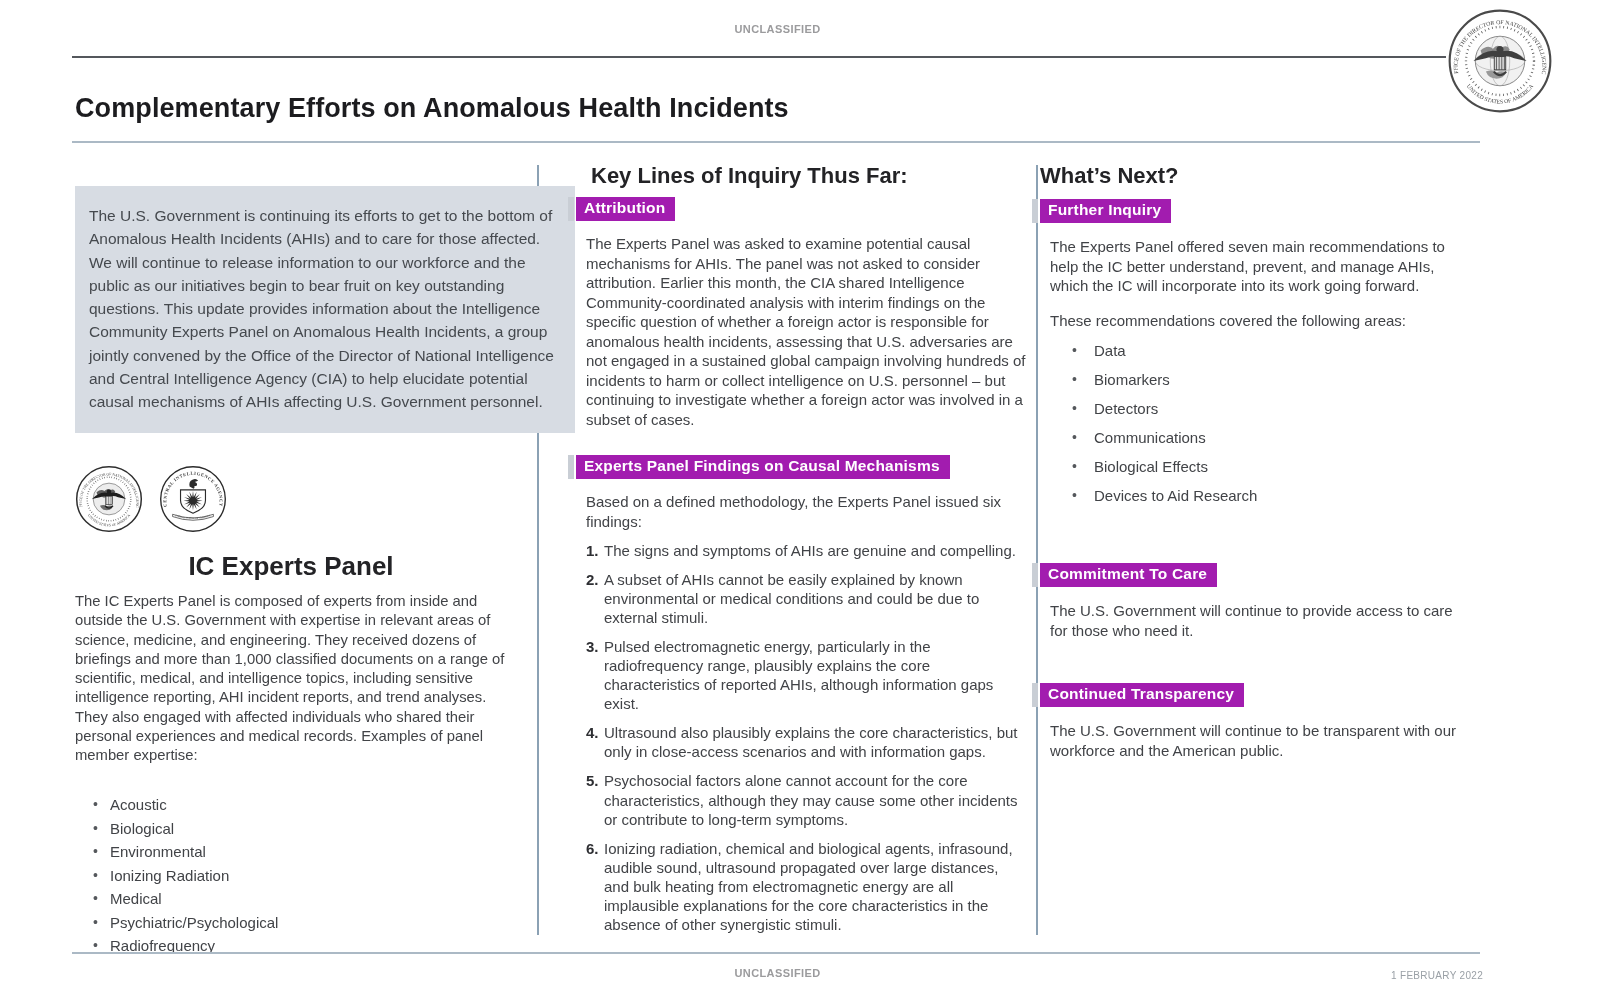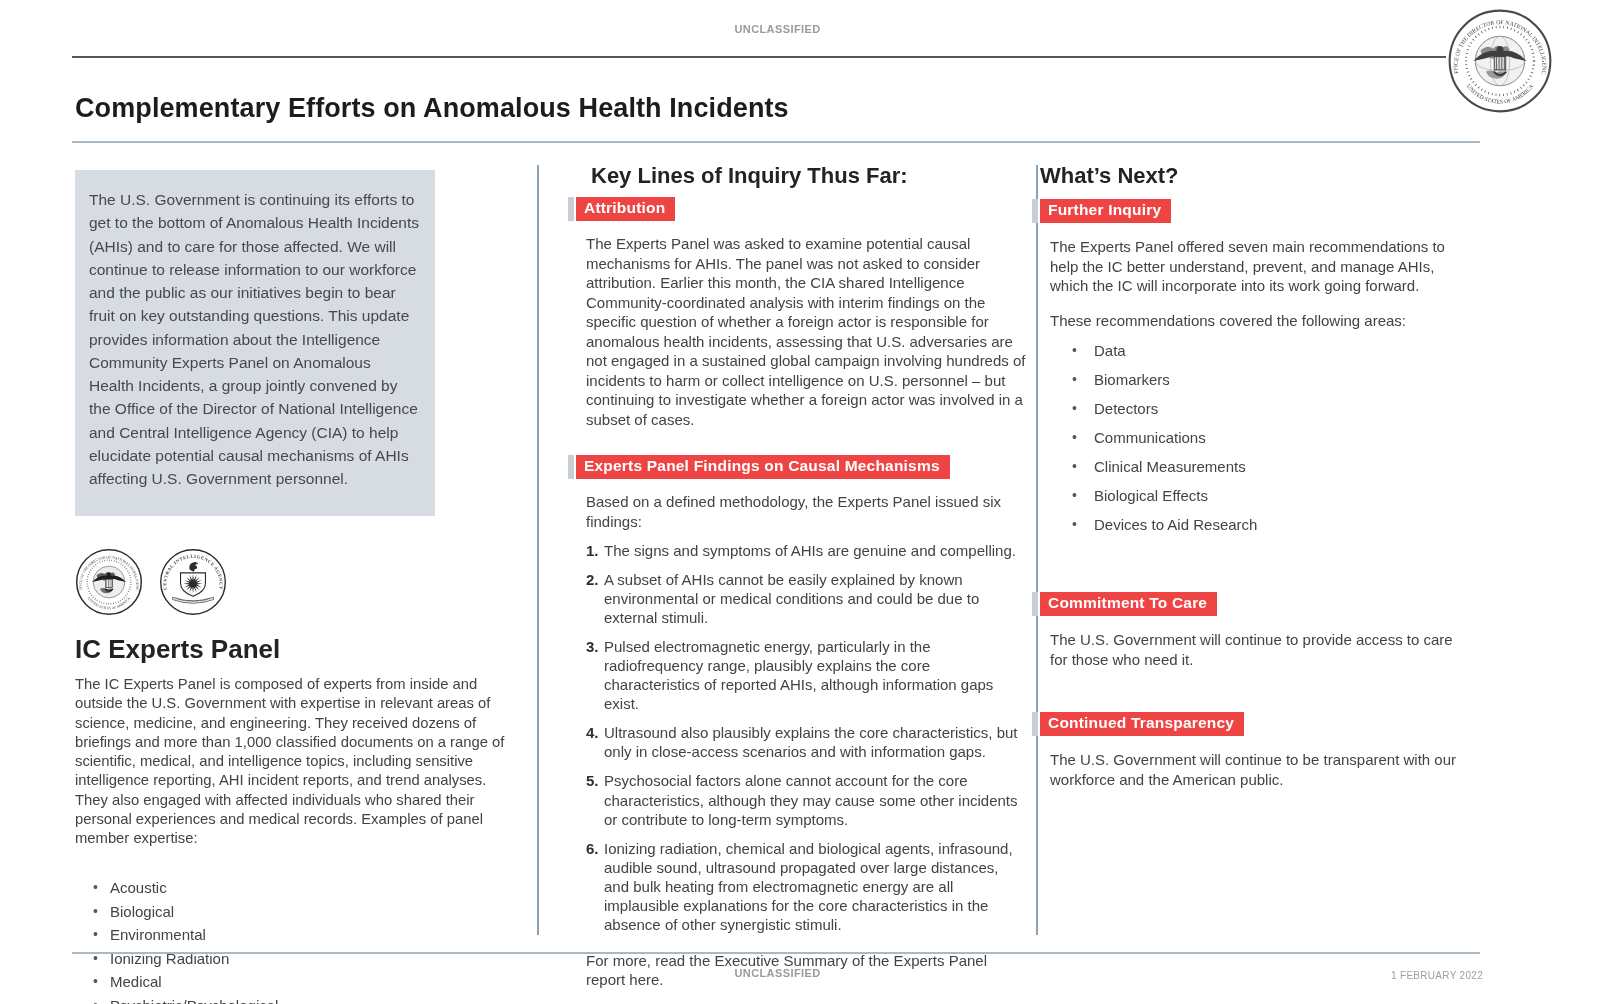--- a/index.html
+++ b/index.html
@@ -29,37 +29,37 @@
 
   
   .vdiv { position:absolute; top:165px; width:2px; height:770px; background:#8ba1b4; }
   .vdiv1 { left:537px; }
   .vdiv2 { left:1036px; }
 
   
   .col-left { position:absolute; left:75px; top:170px; width:432px; }
   .intro-box {
     background:#d7dce3; color:#45494e; box-sizing:border-box;
-    width:360px; padding:18px 16px 26px 14px; font-size:15.5px; line-height:1.5;
+    width:500px; padding:18px 16px 20px 14px; font-size:15.5px; line-height:1.5;margin-top:16px;
   }
   .seals-row { margin-top:30px; display:flex; align-items:center; gap:16px; height:72px; }
   .seal-sm { width:68px; height:68px; }
-  .panel-title { font-size:26px; font-weight:bold; color:#232326; margin:16px 0 10px 0; }
+  .panel-title { font-size:26px; font-weight:bold; color:#232326; margin:16px 0 10px 0;text-align:center; }
   .panel-body { font-size:14.8px; line-height:1.3; color:#414347; }
   .expertise { display:flex; margin-top:28px;flex-direction:column; }
   .expertise ul { list-style:none; margin:0; padding:0 0 0 18px; }
   .expertise .exp-col1 { width:212px; }
   .expertise li { font-size:15px; line-height:23.5px; position:relative; padding-left:17px; }
   .expertise li::before { content:"•"; position:absolute; left:0; top:0; color:#55585c; font-size:14px; }
 
   
   .badge { display:inline-flex; align-items:stretch; margin:0; }
   .badge .accent { width:6px; background:#c9ced5; margin-right:2px; }
   .badge .label {
-    background:#ef4444; color:#ffffff; font-weight:bold; font-size:15.5px;
+    background:#a21caf; color:#ffffff; font-weight:bold; font-size:15.5px;
     padding:2px 10px 4px 8px; letter-spacing:.2px;
   }
 
   
   .col-mid { position:absolute; left:540px; top:163px; width:462px;padding-left:28px; }
   .mid-title { font-size:22px; font-weight:bold; color:#232326; margin:0 0 8px 23px; }
   .col-mid .body-p { font-size:15px; line-height:1.3; color:#414347; margin:9px 0 0 18px; width:444px; }
   .findings-badge { margin-top:26px; }
   .findings-list { margin:10px 0 0 18px; padding:0; list-style:none; width:438px; }
   .findings-list li { display:flex; font-size:15px; line-height:1.27; margin-top:10px; }
@@ -212,40 +212,38 @@
           <span class="num">5.</span>
           <span class="txt">Psychosocial factors alone cannot account for the core characteristics, although they may cause some other incidents or contribute to long-term symptoms.</span>
         </li>
 
         <li>
           <span class="num">6.</span>
           <span class="txt">Ionizing radiation, chemical and biological agents, infrasound, audible sound, ultrasound propagated over large distances, and bulk heating from electromagnetic energy are all implausible explanations for the core characteristics in the absence of other synergistic stimuli.</span>
         </li>
       </ol>
 
-    <p class="body-p for-more">For more, read the Executive Summary of the Experts Panel report here.</p>
   </div>
 
   <div class="col-right">
     <div class="right-title">What’s Next?</div>
 
     <div class="badge">
       <span class="accent"></span>
       <span class="label">Further Inquiry</span>
     </div>
     <p class="body-p">The Experts Panel offered seven main recommendations to help the IC better understand, prevent, and manage AHIs, which the IC will incorporate into its work going forward.</p>
     <p class="body-p" style="margin-top:15px;">These recommendations covered the following areas:</p>
 
     <ul class="areas-list">
 
     <li>Data</li>
         <li>Biomarkers</li>
         <li>Detectors</li>
         <li>Communications</li>
-        <li>Clinical Measurements</li>
         <li>Biological Effects</li>
         <li>Devices to Aid Research</li>
       </ul>
 
     <div class="badge sec-care">
       <span class="accent"></span>
       <span class="label">Commitment To Care</span>
     </div>
     <p class="body-p">The U.S. Government will continue to provide access to care for those who need it.</p>
 

